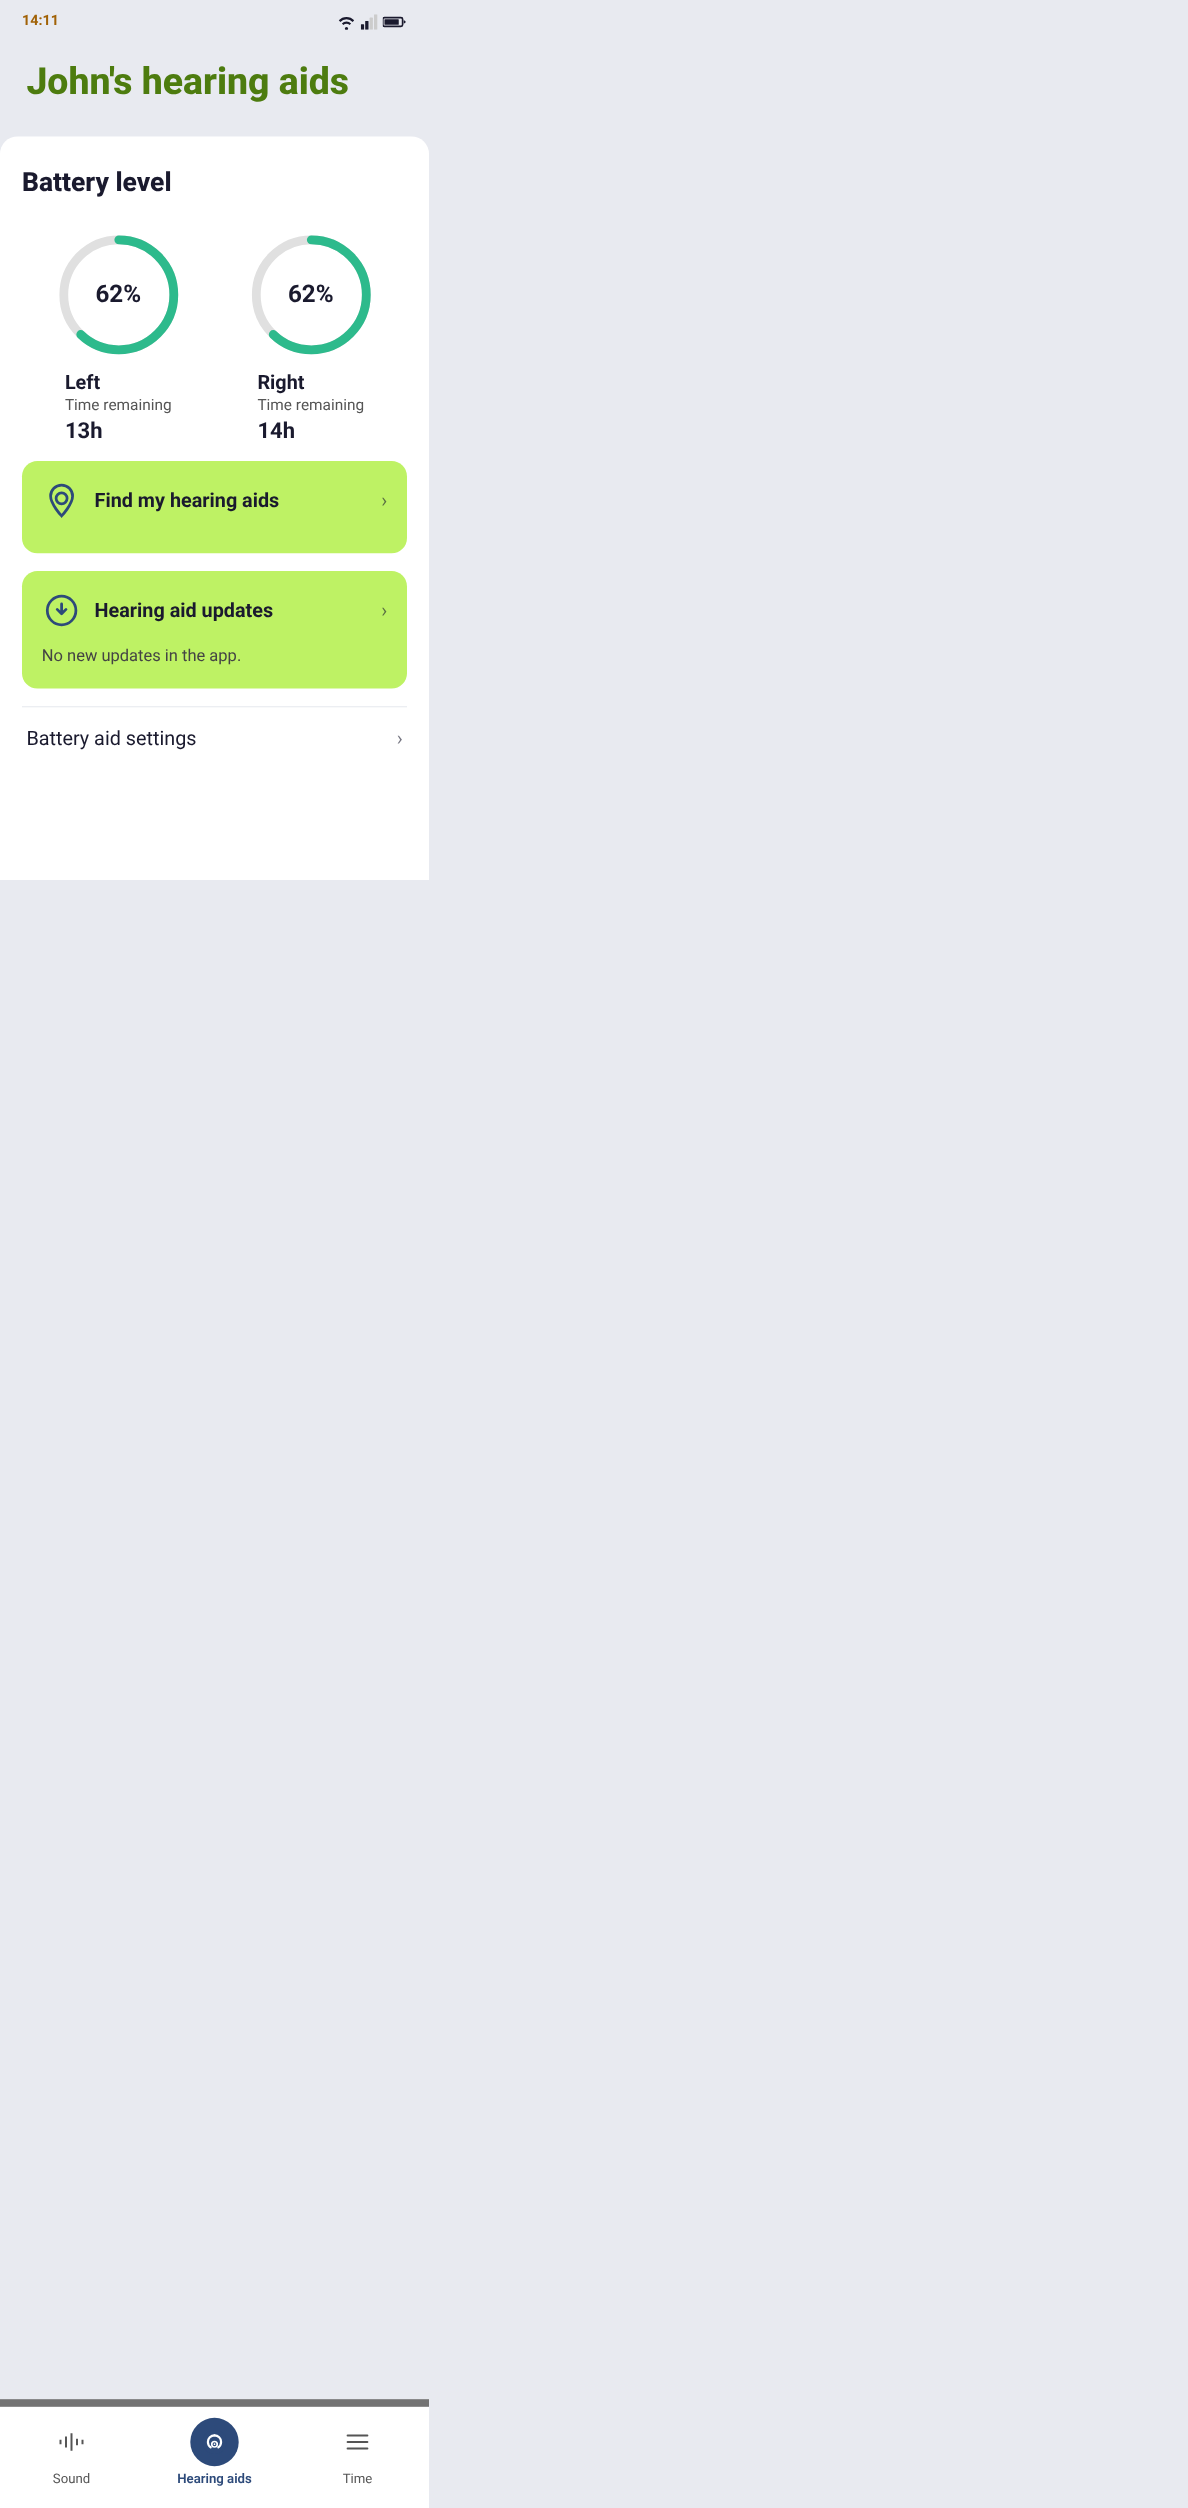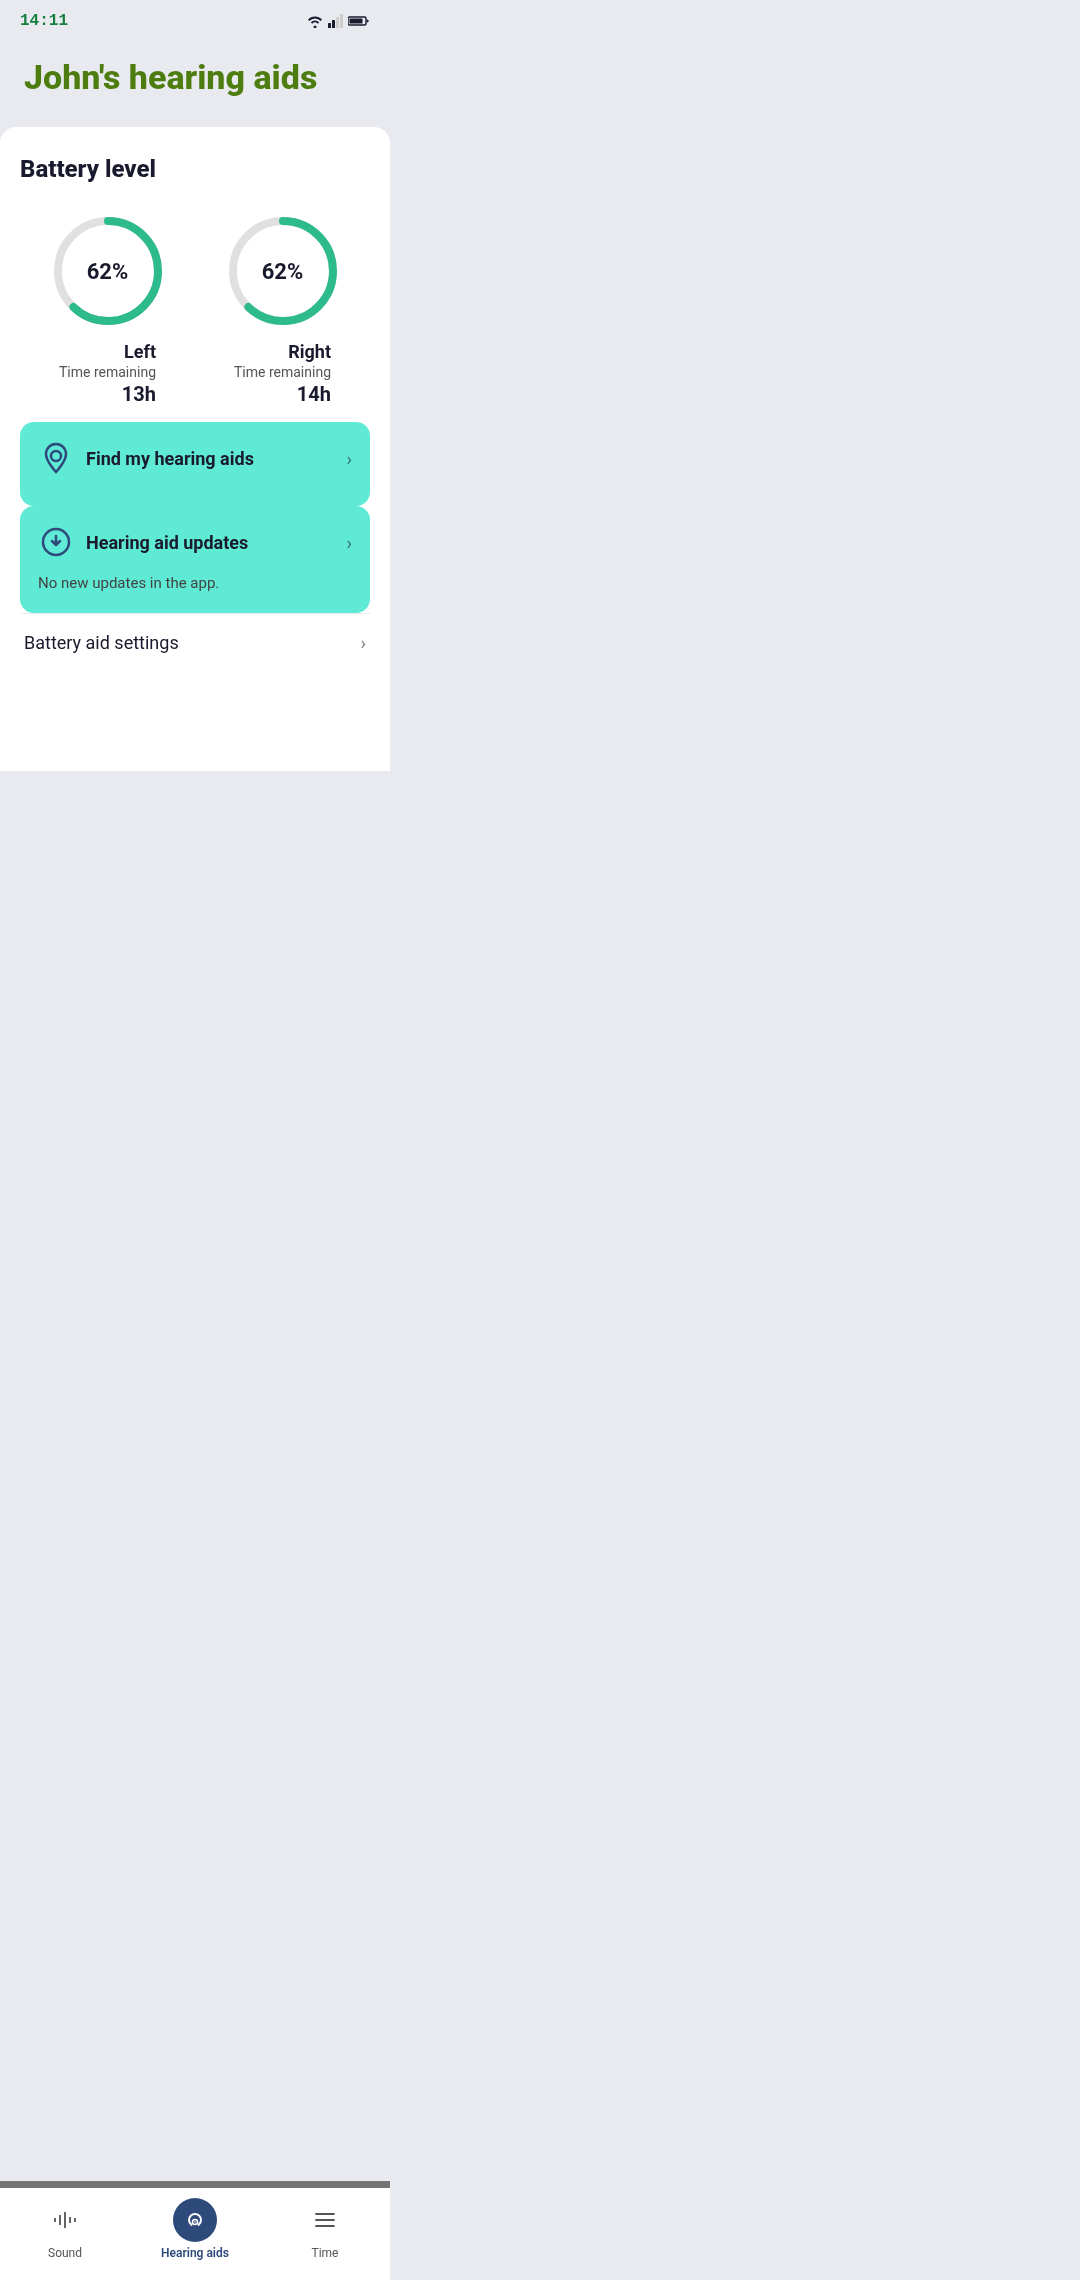--- a/index.html
+++ b/index.html
@@ -16,24 +16,23 @@
 
     .status-bar {
       display: flex;
       justify-content: space-between;
       align-items: center;
       padding: 12px 20px 8px;
       background-color: #e8eaf0;
     }
 
     .status-time {
-      font-size: 16px;
-      font-weight: 700;
-      color: #15803d;
-      font-family: Liberation Mono, monospace;
+      font-size: 13px;
+      font-weight: 700;
+      color: #a16207;
     }
 
     .status-icons {
       display: flex;
       align-items: center;
       gap: 4px;
     }
 
     .page-title {
       padding: 20px 24px 30px;
@@ -108,21 +107,21 @@
       position: absolute;
       top: 50%;
       left: 50%;
       transform: translate(-50%, -50%);
       font-size: 22px;
       font-weight: 700;
       color: #1a1a2e;
     }
 
     .gauge-label {
-      text-align: right;
+      text-align: left;
     }
 
     .gauge-side {
       font-size: 18px;
       font-weight: 700;
       color: #1a1a2e;
       margin-bottom: 2px;
     }
 
     .gauge-remaining-label {
@@ -131,23 +130,24 @@
       margin-bottom: 2px;
     }
 
     .gauge-time {
       font-size: 20px;
       font-weight: 700;
       color: #1a1a2e;
     }
 
     .info-card {
-      background-color: #5eead4;
+      background-color: #bef264;
       border-radius: 14px;
       padding: 18px 18px 18px 18px;
+      margin-bottom: 16px;
     }
 
     .info-card-header {
       display: flex;
       align-items: center;
       justify-content: space-between;
       margin-bottom: 12px;
     }
 
     .info-card-left {

